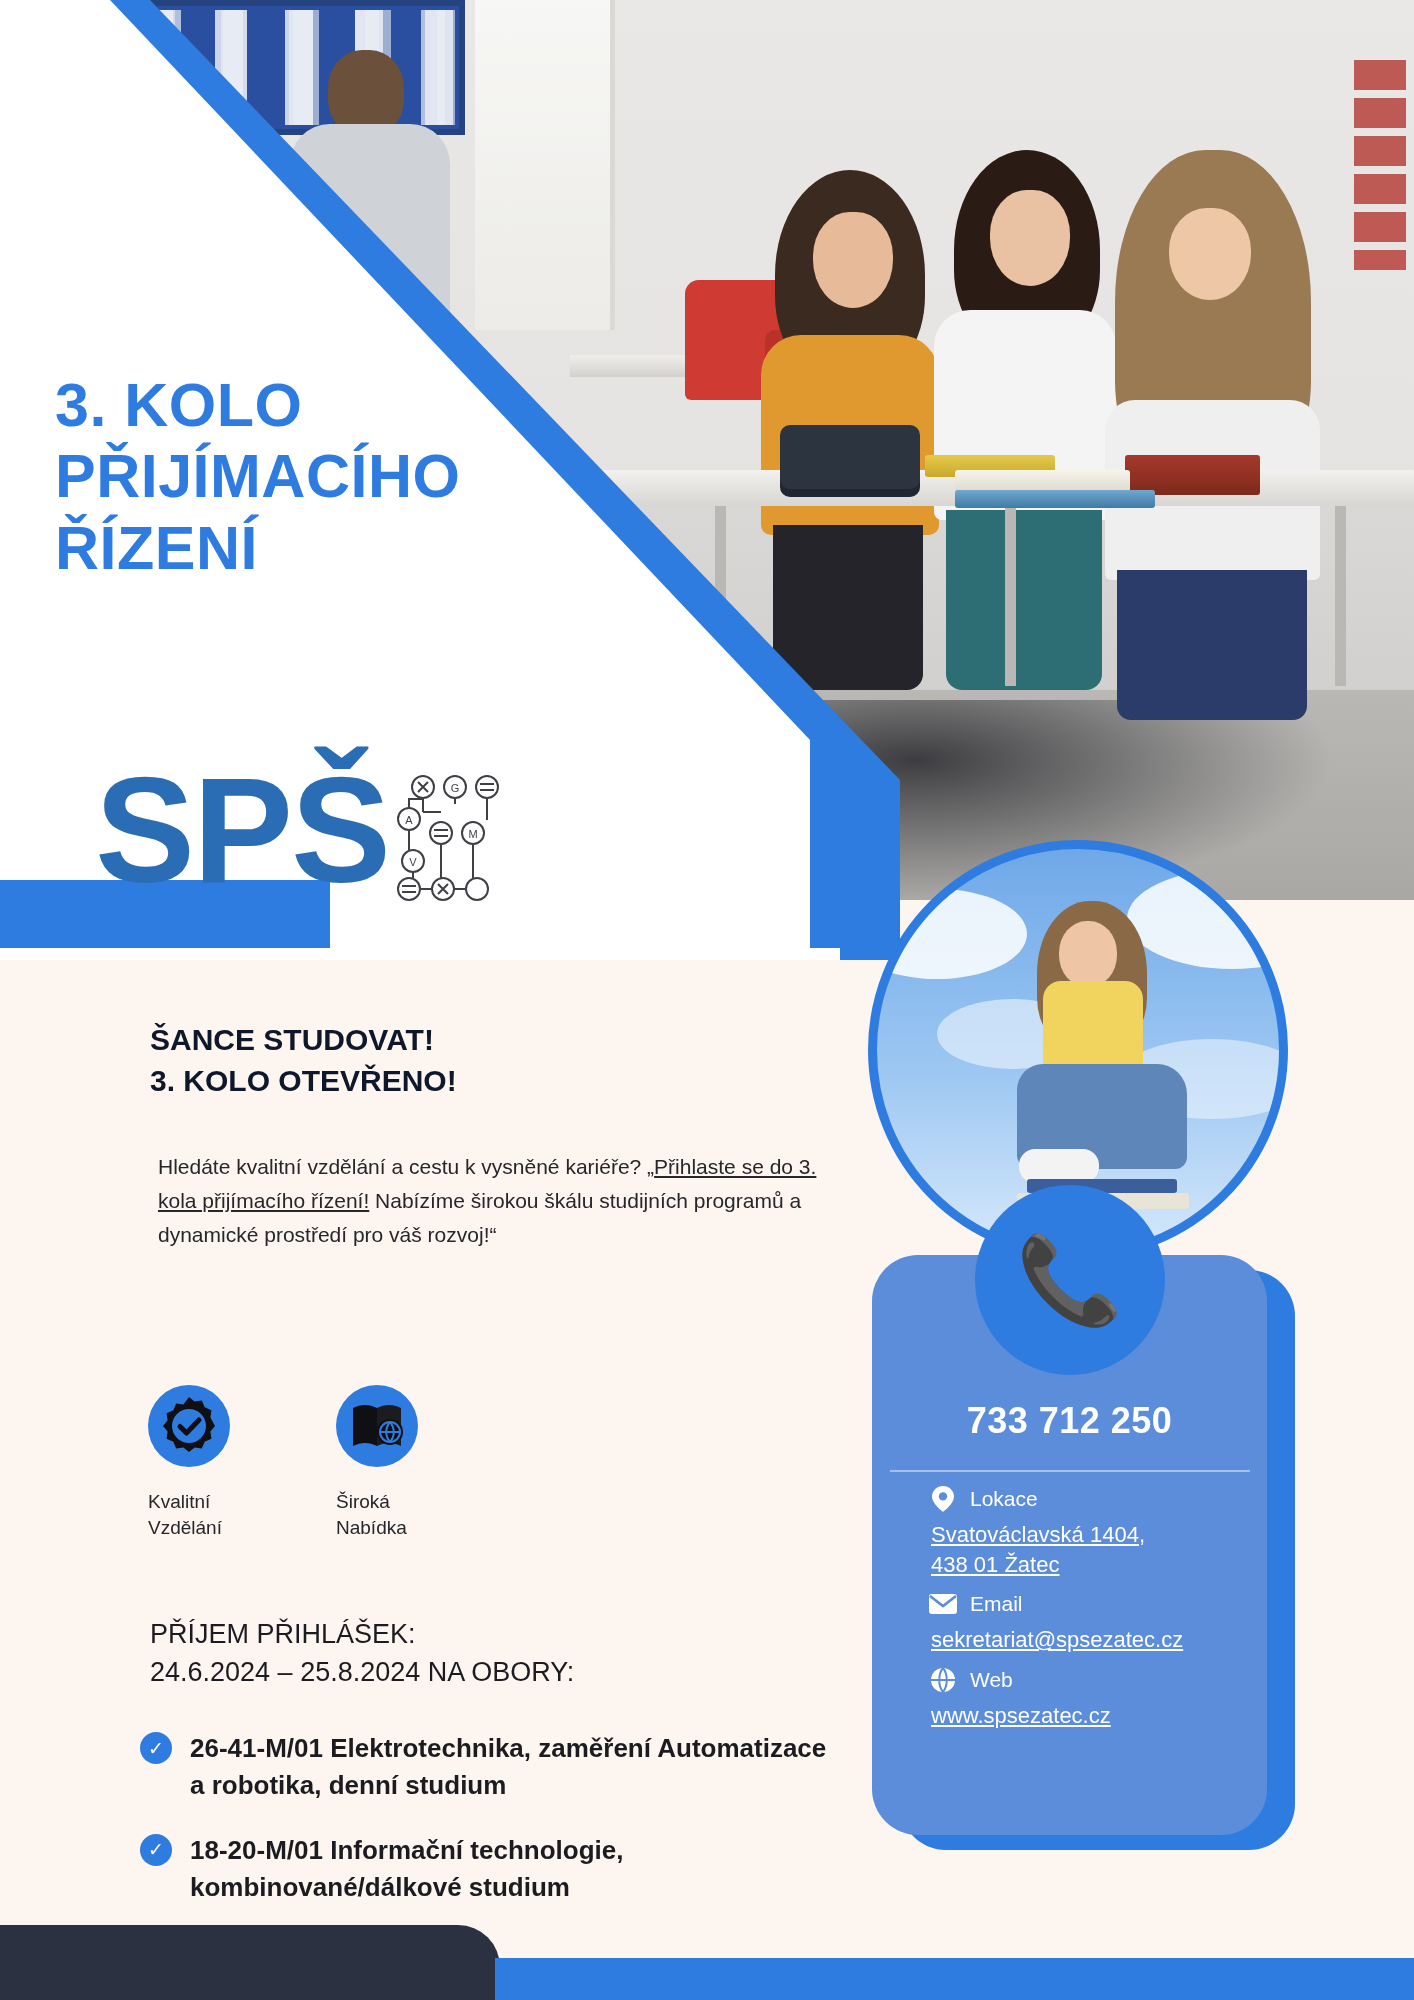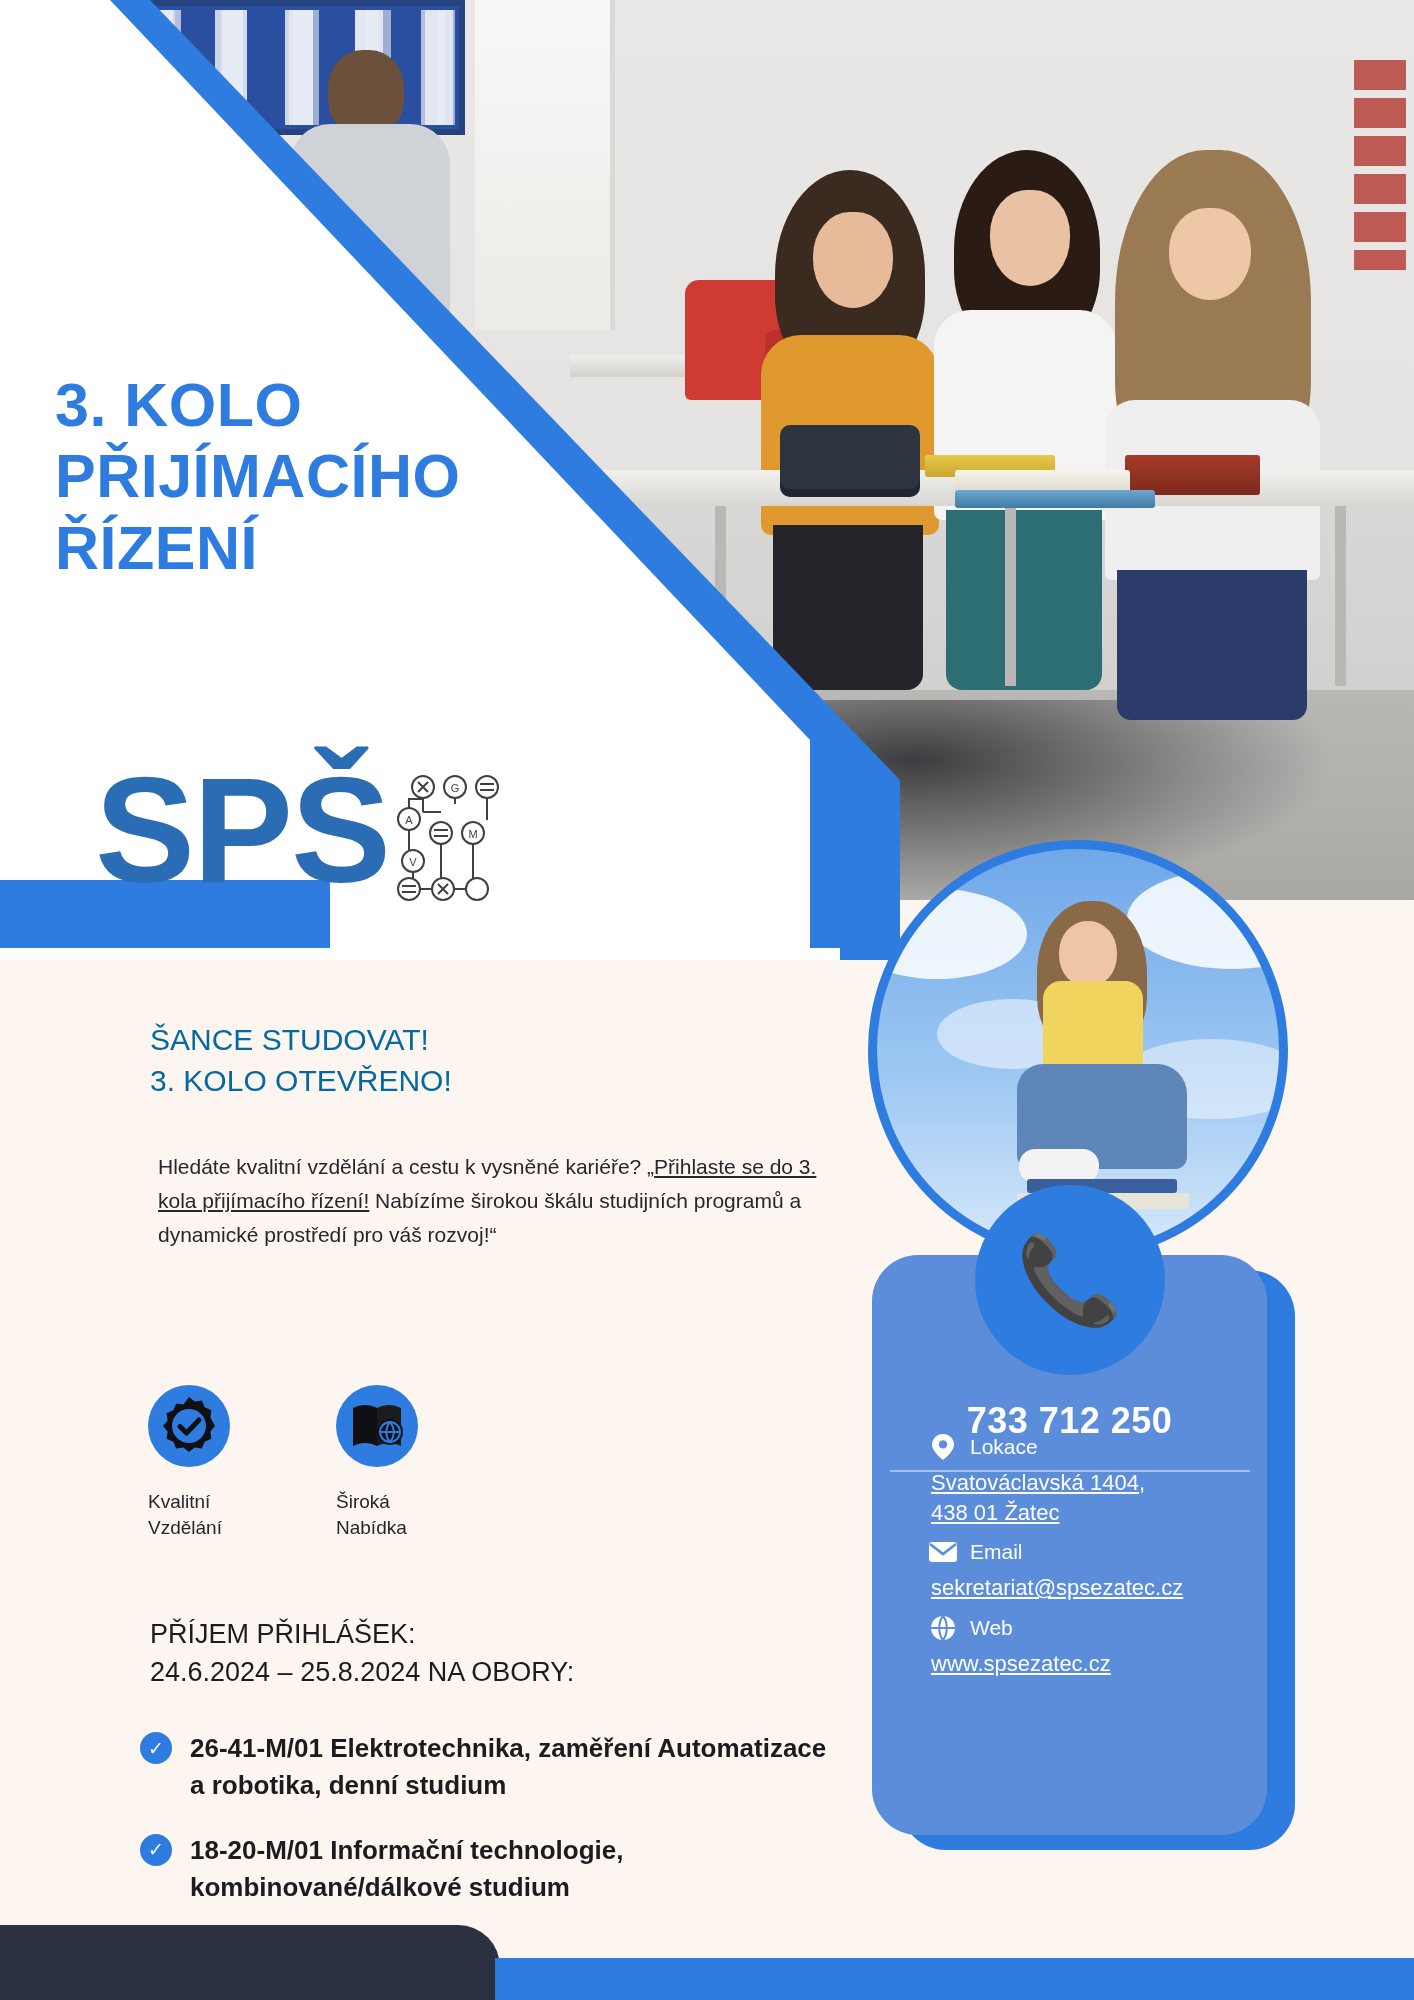--- a/index.html
+++ b/index.html
@@ -170,21 +170,21 @@
     font-family: "Liberation Sans", sans-serif;
   }
   .logo .circuit {
     position: absolute; left: 300px; top: 18px; width: 120px; height: 130px;
     color: #3f3f46;
   }
 
   
   .sub-title {
     position: absolute; left: 150px; top: 1020px; width: 620px;
-    font-size: 30px; font-weight: 400; color: #0369a1; line-height: 1.35;
+    font-size: 30px; font-weight: 700; color: #0f172a; line-height: 1.35;
     text-transform: uppercase;
   }
   .paragraph {
     position: absolute; left: 158px; top: 1150px; width: 660px;
     font-size: 21px; color: #26262b; line-height: 1.63;
   }
   .paragraph u { text-decoration: underline; }
 
   
   .features {
@@ -236,21 +236,21 @@
   .phone-num {
     position: absolute; left: 872px; top: 1400px; width: 395px;
     text-align: center; color: #ffffff;
     font-size: 36px; font-weight: 700; letter-spacing: .5px;
   }
   .card-divider {
     position: absolute; left: 890px; top: 1470px; width: 360px; height: 2px;
     background: rgba(255,255,255,.45);
   }
   .contact-list {
-    position: absolute; left: 928px; top: 1432px; width: 330px; color: #fff;
+    position: absolute; left: 928px; top: 1484px; width: 330px; color: #fff;
   }
   .c-row { margin-bottom: 10px; }
   .c-head { display: flex; align-items: center; gap: 12px; margin-bottom: 6px; }
   .c-ico {
     width: 30px; height: 30px; display: flex; align-items: center; justify-content: center;
     color: #ffffff; font-size: 21px;
   }
   .c-label { font-size: 21px; font-weight: 400; }
   .c-val { font-size: 22px; line-height: 1.35; padding-left: 3px; text-decoration: underline; }
 

